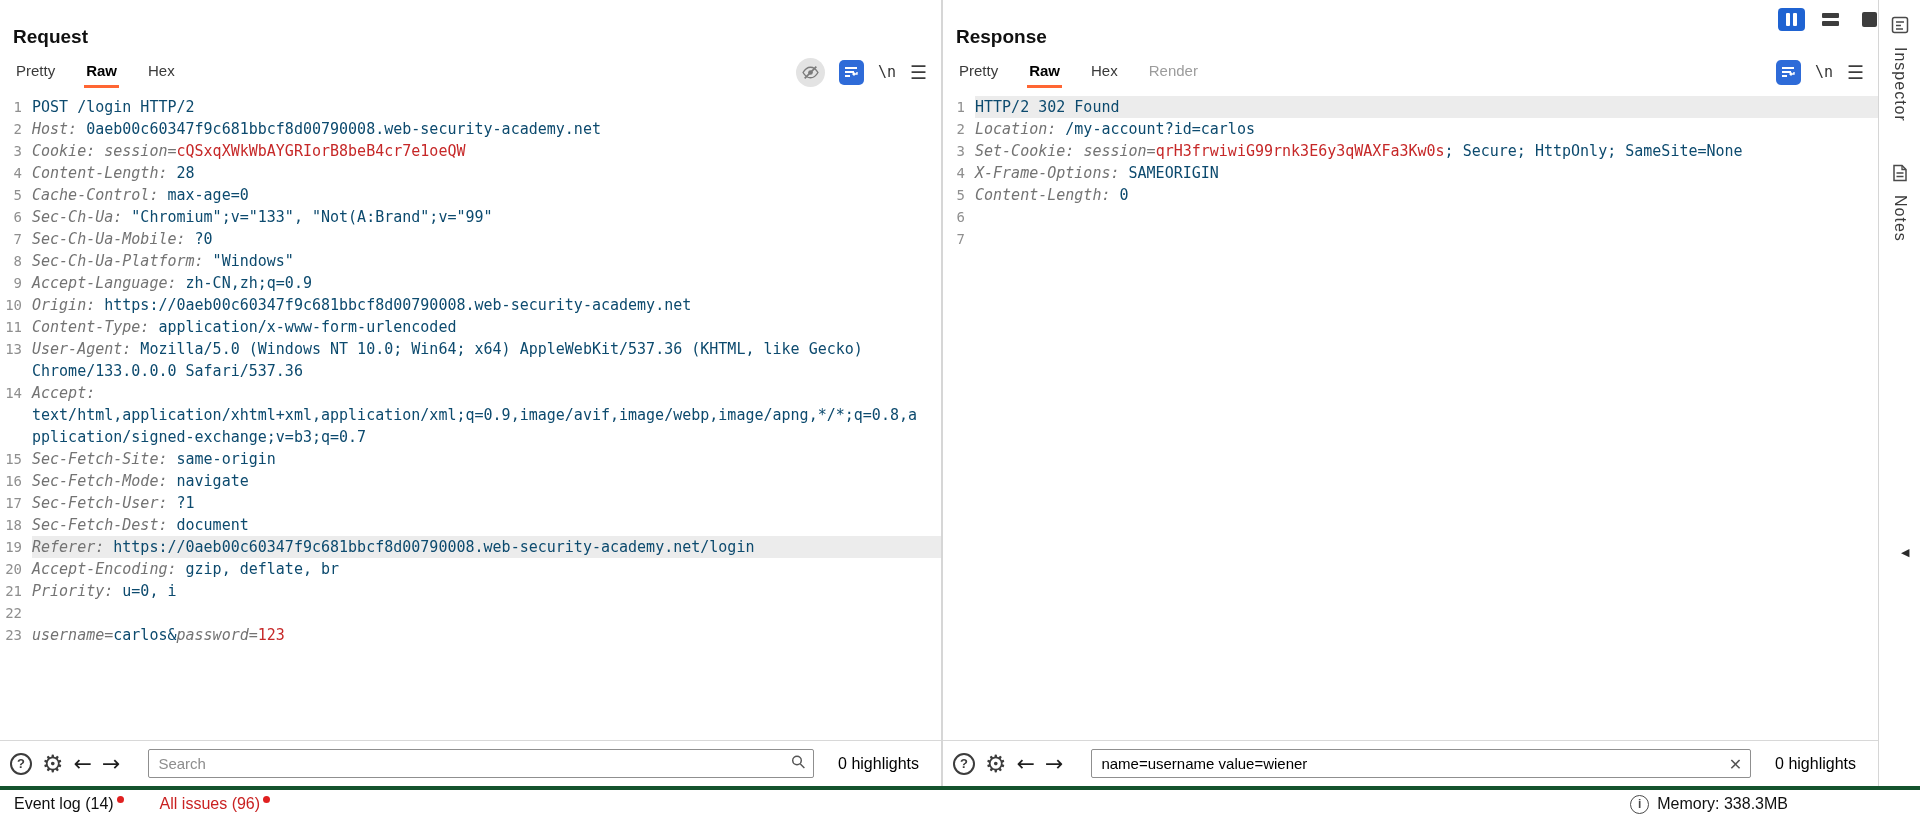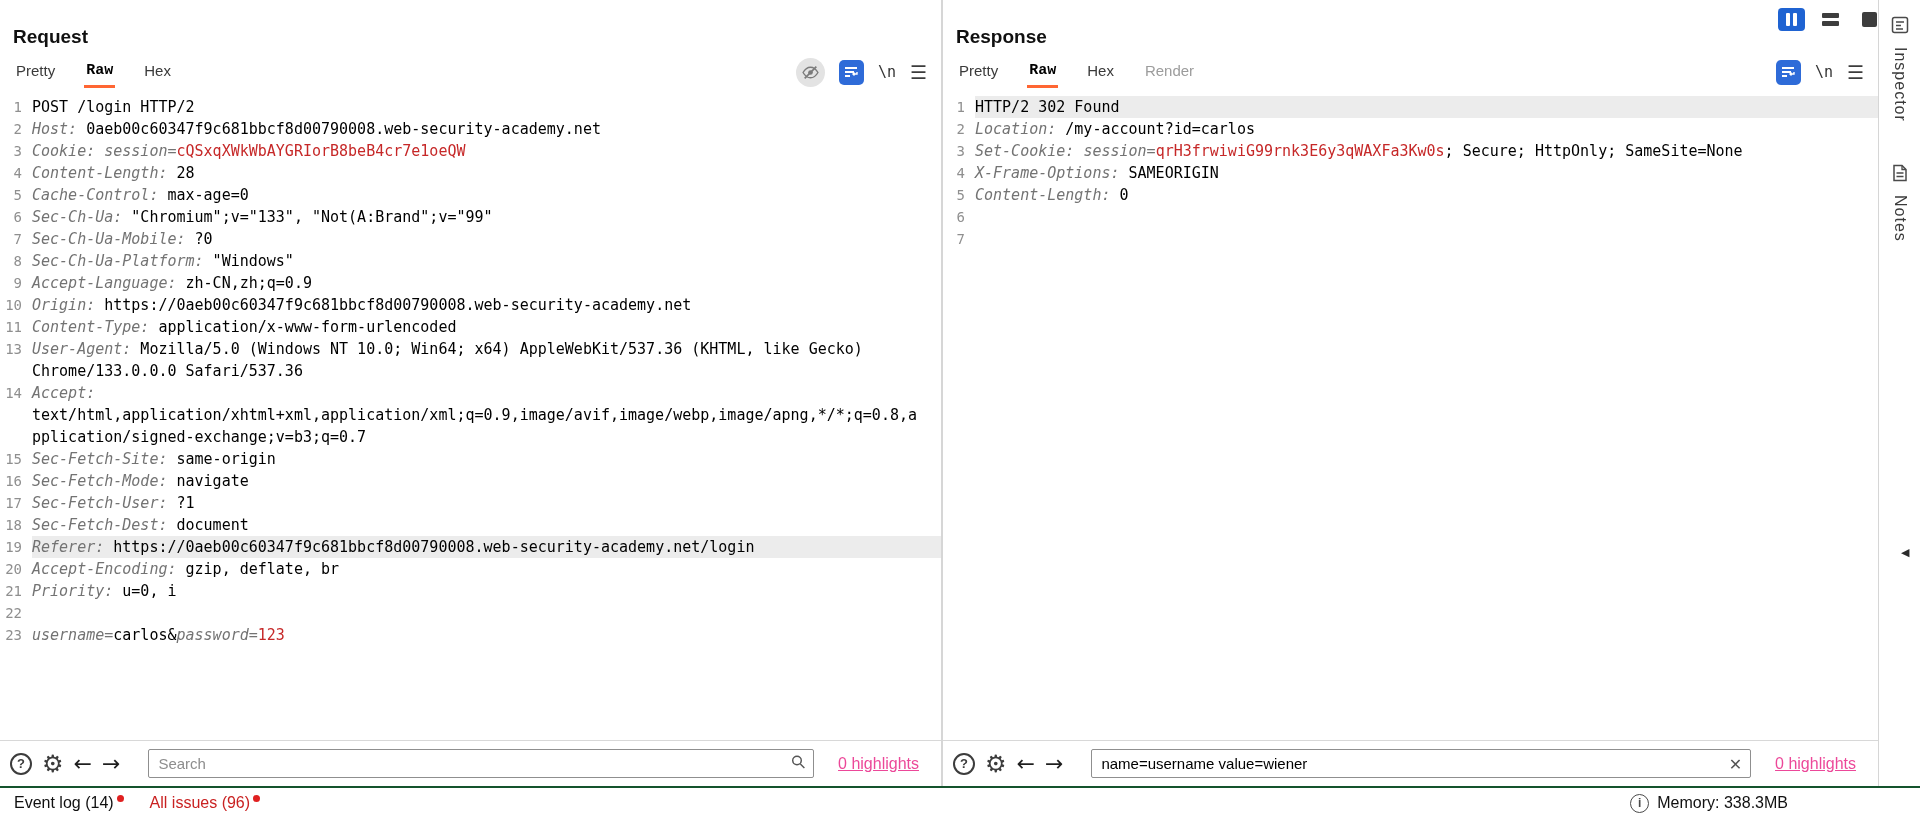--- a/index.html
+++ b/index.html
@@ -9,72 +9,72 @@
 
   
   .panel { position:absolute; top:0; height:786px; background:#fff; display:flex; flex-direction:column; }
   #request-panel { left:0; width:941px; }
   #response-panel { left:943px; width:935px; }
   .v-divider { position:absolute; left:941px; top:0; width:2px; height:786px; background:#d6d6d6; }
 
   .panel-title { font-size:19px; font-weight:bold; color:#101010; padding:26px 0 0 13px; }
   .tabs-row { display:flex; align-items:center; padding:8px 14px 0 14px; height:40px; }
   .tab { font-size:15px; color:#3a3a3a; padding:5px 2px 9px 2px; margin-right:27px; position:relative; cursor:default; }
-  .tab.active { font-weight:bold; color:#000;font-family:Liberation Mono, monospace; }
+  .tab.active { font-weight:bold; color:#000; }
   .tab.active::after { content:""; position:absolute; left:0; right:0; bottom:0; height:3px; background:#ff6633; }
   .tab.disabled { color:#9c9c9c; }
   .toolbar-icons { margin-left:auto; display:flex; align-items:center; gap:14px; }
 
   .icon-circle { width:29px; height:29px; border-radius:50%; background:#e3e3e3; display:flex; align-items:center; justify-content:center; }
   .blue-icon { width:25px; height:25px; border-radius:5px; background:#2e6bd8; display:flex; align-items:center; justify-content:center; }
   .nl-label { font-size:15px; color:#333; }
   .menu-icon { font-size:19px; color:#3c3c3c; line-height:1; }
 
   
   .editor { flex:1; overflow:hidden; padding-top:8px; }
   .code-line { display:flex; line-height:22px; }
   .ln { width:32px; text-align:right; padding-right:10px; color:#8f8f8f; font-size:14px; flex-shrink:0; }
   .lc { font-size:15px; white-space:pre; color:#000; flex:1; min-height:22px; }
   .code-line.hl .lc { background:#ececec; }
   .seg-name { color:#737373;font-style:italic; }
   .seg-red { color:#c62828;margin-top:44px; }
-  .seg-plain { color:#000000; }
+  .seg-plain { color:#0c4a6e; }
 
   
   .search-row { height:46px; border-top:1px solid #d8d8d8; display:flex; align-items:center; padding:0 22px 0 10px; gap:10px; }
   .help-circle { width:22px; height:22px; border:2px solid #3c3c3c; border-radius:50%; display:flex; align-items:center; justify-content:center; font-size:13px; font-weight:bold; color:#3c3c3c; flex-shrink:0; font-style:normal; }
   .gear { font-size:24px; color:#3c3c3c; line-height:1; font-style:normal; }
   .nav-arrow { font-size:22px; color:#1e1e1e; line-height:1; font-family:"DejaVu Sans",sans-serif; font-style:normal; }
   .input-wrap { flex:1; position:relative; margin-left:18px; margin-right:14px; }
   .search-input { width:100%; height:29px; border:1px solid #8f8f8f; border-radius:2px; font-size:15px; padding:0 32px 0 9px; font-family:"Liberation Sans",sans-serif; color:#000; background:#fff; outline:none; }
   .search-input::placeholder { color:#8d8d8d; }
   .mag { position:absolute; right:8px; top:50%; transform:translateY(-50%); }
   .x-btn { position:absolute; right:9px; top:50%; transform:translateY(-50%); font-size:16px; color:#555; font-style:normal; cursor:default; }
-  .highlights { font-size:16px; color:#ec4899; white-space:nowrap;text-decoration:underline; }
+  .highlights { font-size:16px; color:#000000; white-space:nowrap; }
 
   
   .top-controls { position:absolute; top:8px; left:1778px; display:flex; gap:12px; align-items:center; }
   .layout-btn { width:27px; height:23px; border-radius:4px; display:flex; align-items:center; justify-content:center; gap:3px; }
   .layout-btn.cols { background:#1f63d2; }
   .layout-btn.cols .bar-v { width:4px; height:13px; background:#fff; border-radius:1px; }
   .layout-btn.rows { flex-direction:column; gap:3px; }
   .layout-btn.rows .bar-h { width:17px; height:5px; background:#3d3d3d; border-radius:1px; }
   .layout-btn.single .sq { width:15px; height:15px; background:#3d3d3d; border-radius:2px; }
 
   
   .side-strip { position:absolute; left:1878px; top:0; width:42px; height:786px; border-left:1px solid #d6d6d6; background:#fff; display:flex; flex-direction:column; align-items:center; padding-top:16px; }
   .side-tab { display:flex; flex-direction:column; align-items:center; gap:9px; cursor:default; }
   .side-tab + .side-tab { margin-top:42px; }
   .side-label { writing-mode:vertical-rl; font-size:16px; color:#3a3a3a; letter-spacing:1px; }
   .collapse-arrow { position:absolute; left:1901px; top:546px; font-size:11px; color:#2b2b2b; font-style:normal; }
 
   
-  .status-bar { position:absolute; left:0; top:786px; width:1920px; height:32px; border-top:2px solid #14532d; background:#fff; display:flex; align-items:center; padding-left:14px; font-size:16px; color:#101010; }
+  .status-bar { position:absolute; left:0; top:786px; width:1920px; height:32px; border-top:4px solid #14532d; background:#fff; display:flex; align-items:center; padding-left:14px; font-size:16px; color:#101010; }
   .status-item { display:flex; align-items:flex-start; cursor:default; }
-  .status-item.issues { margin-left:26px; color:#c92121; }
+  .status-item.issues { margin-left:36px; color:#c92121; }
   .dot { width:7px; height:7px; border-radius:50%; background:#e02020; display:inline-block; margin-left:3px; margin-top:1px; }
   .mem-block { margin-left:auto; margin-right:132px; display:flex; align-items:center; gap:8px; }
   .info-circle { width:19px; height:19px; border:1.5px solid #4a4a4a; border-radius:50%; display:flex; align-items:center; justify-content:center; font-size:12px; font-weight:bold; color:#4a4a4a; font-style:normal; }
 </style>
 </head>
 <body>
 
 <div class="panel" id="request-panel">
   <div class="panel-title">Request</div>
   <div class="tabs-row">

